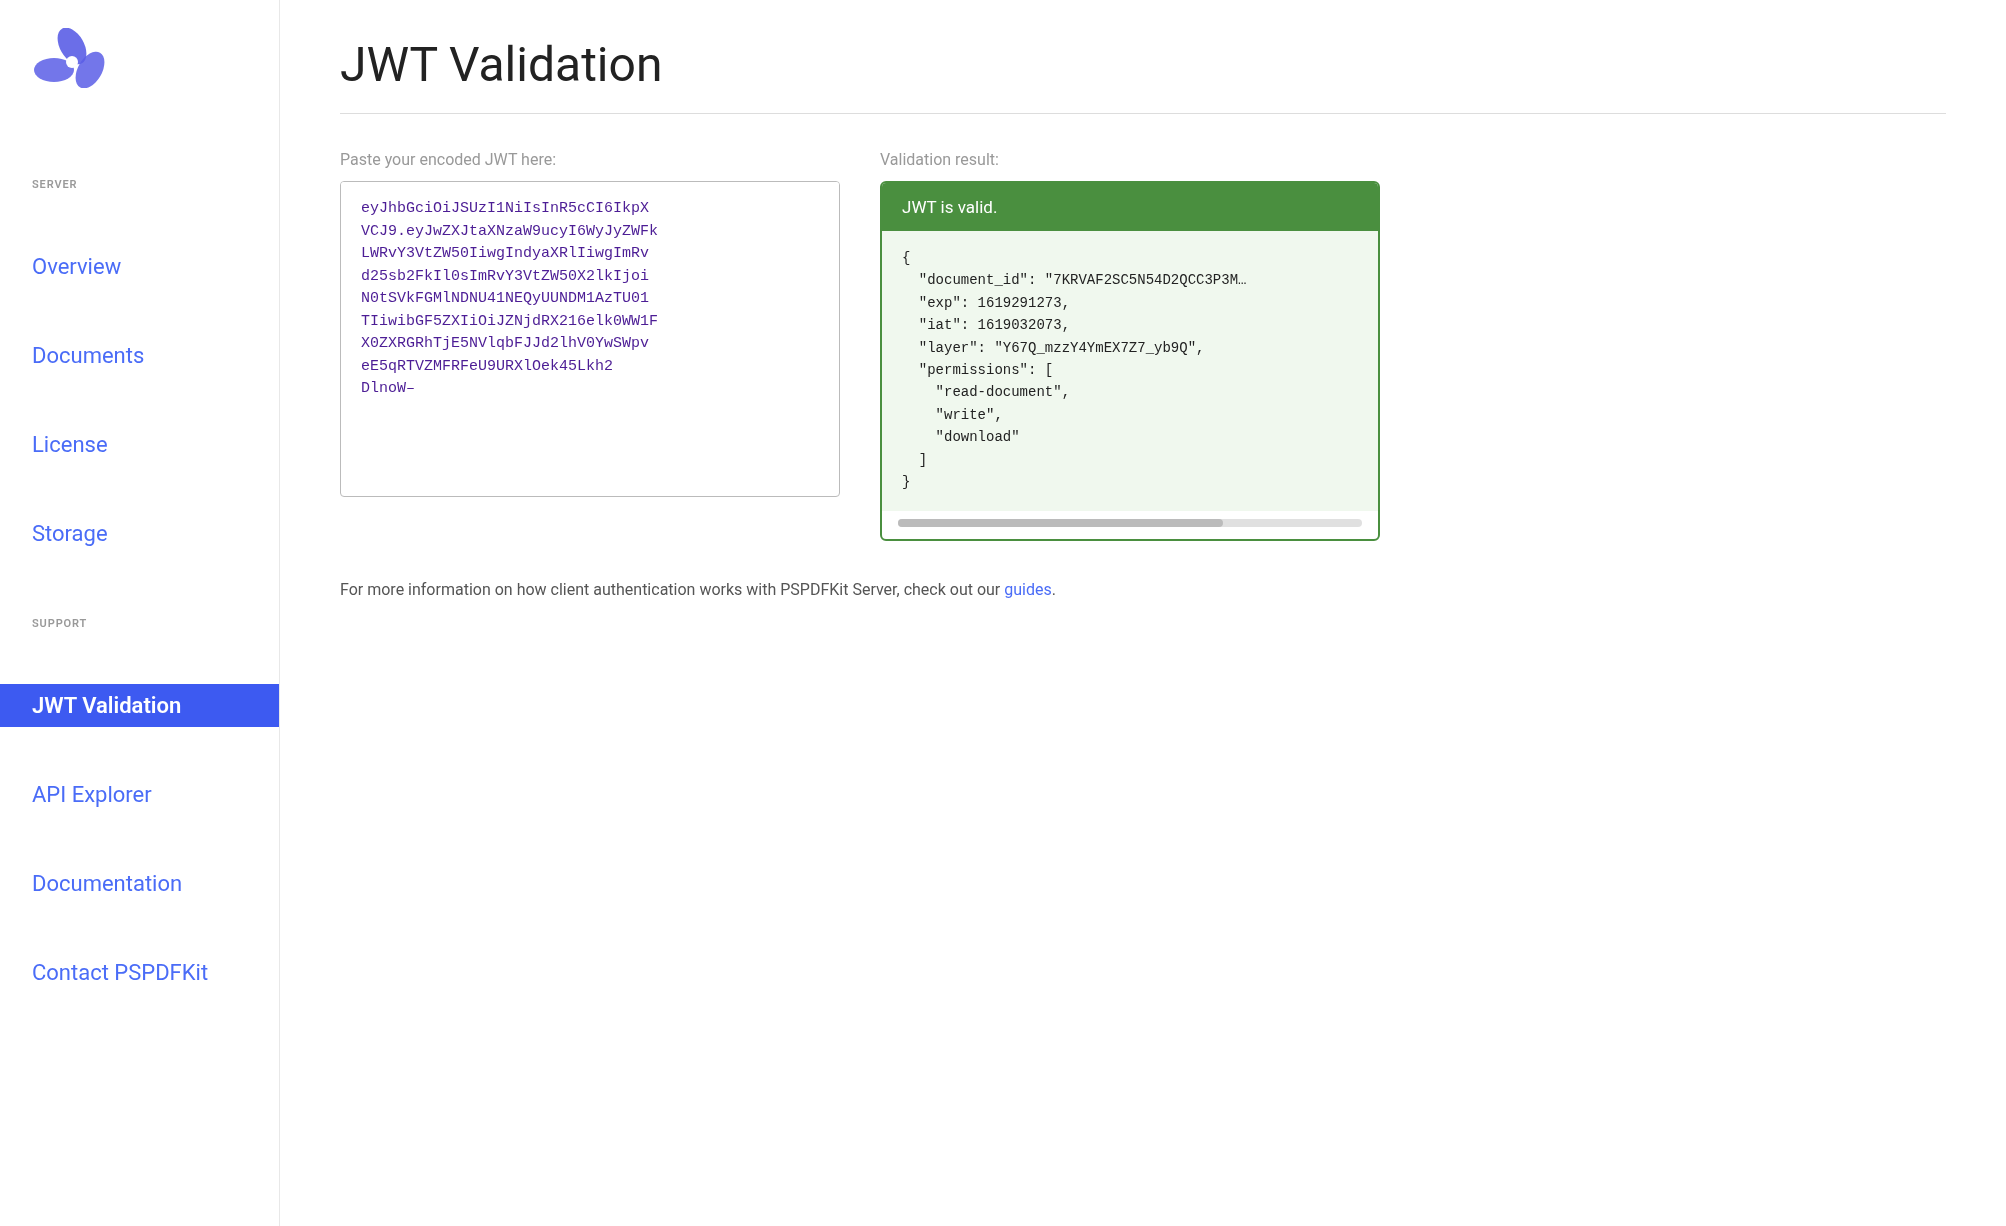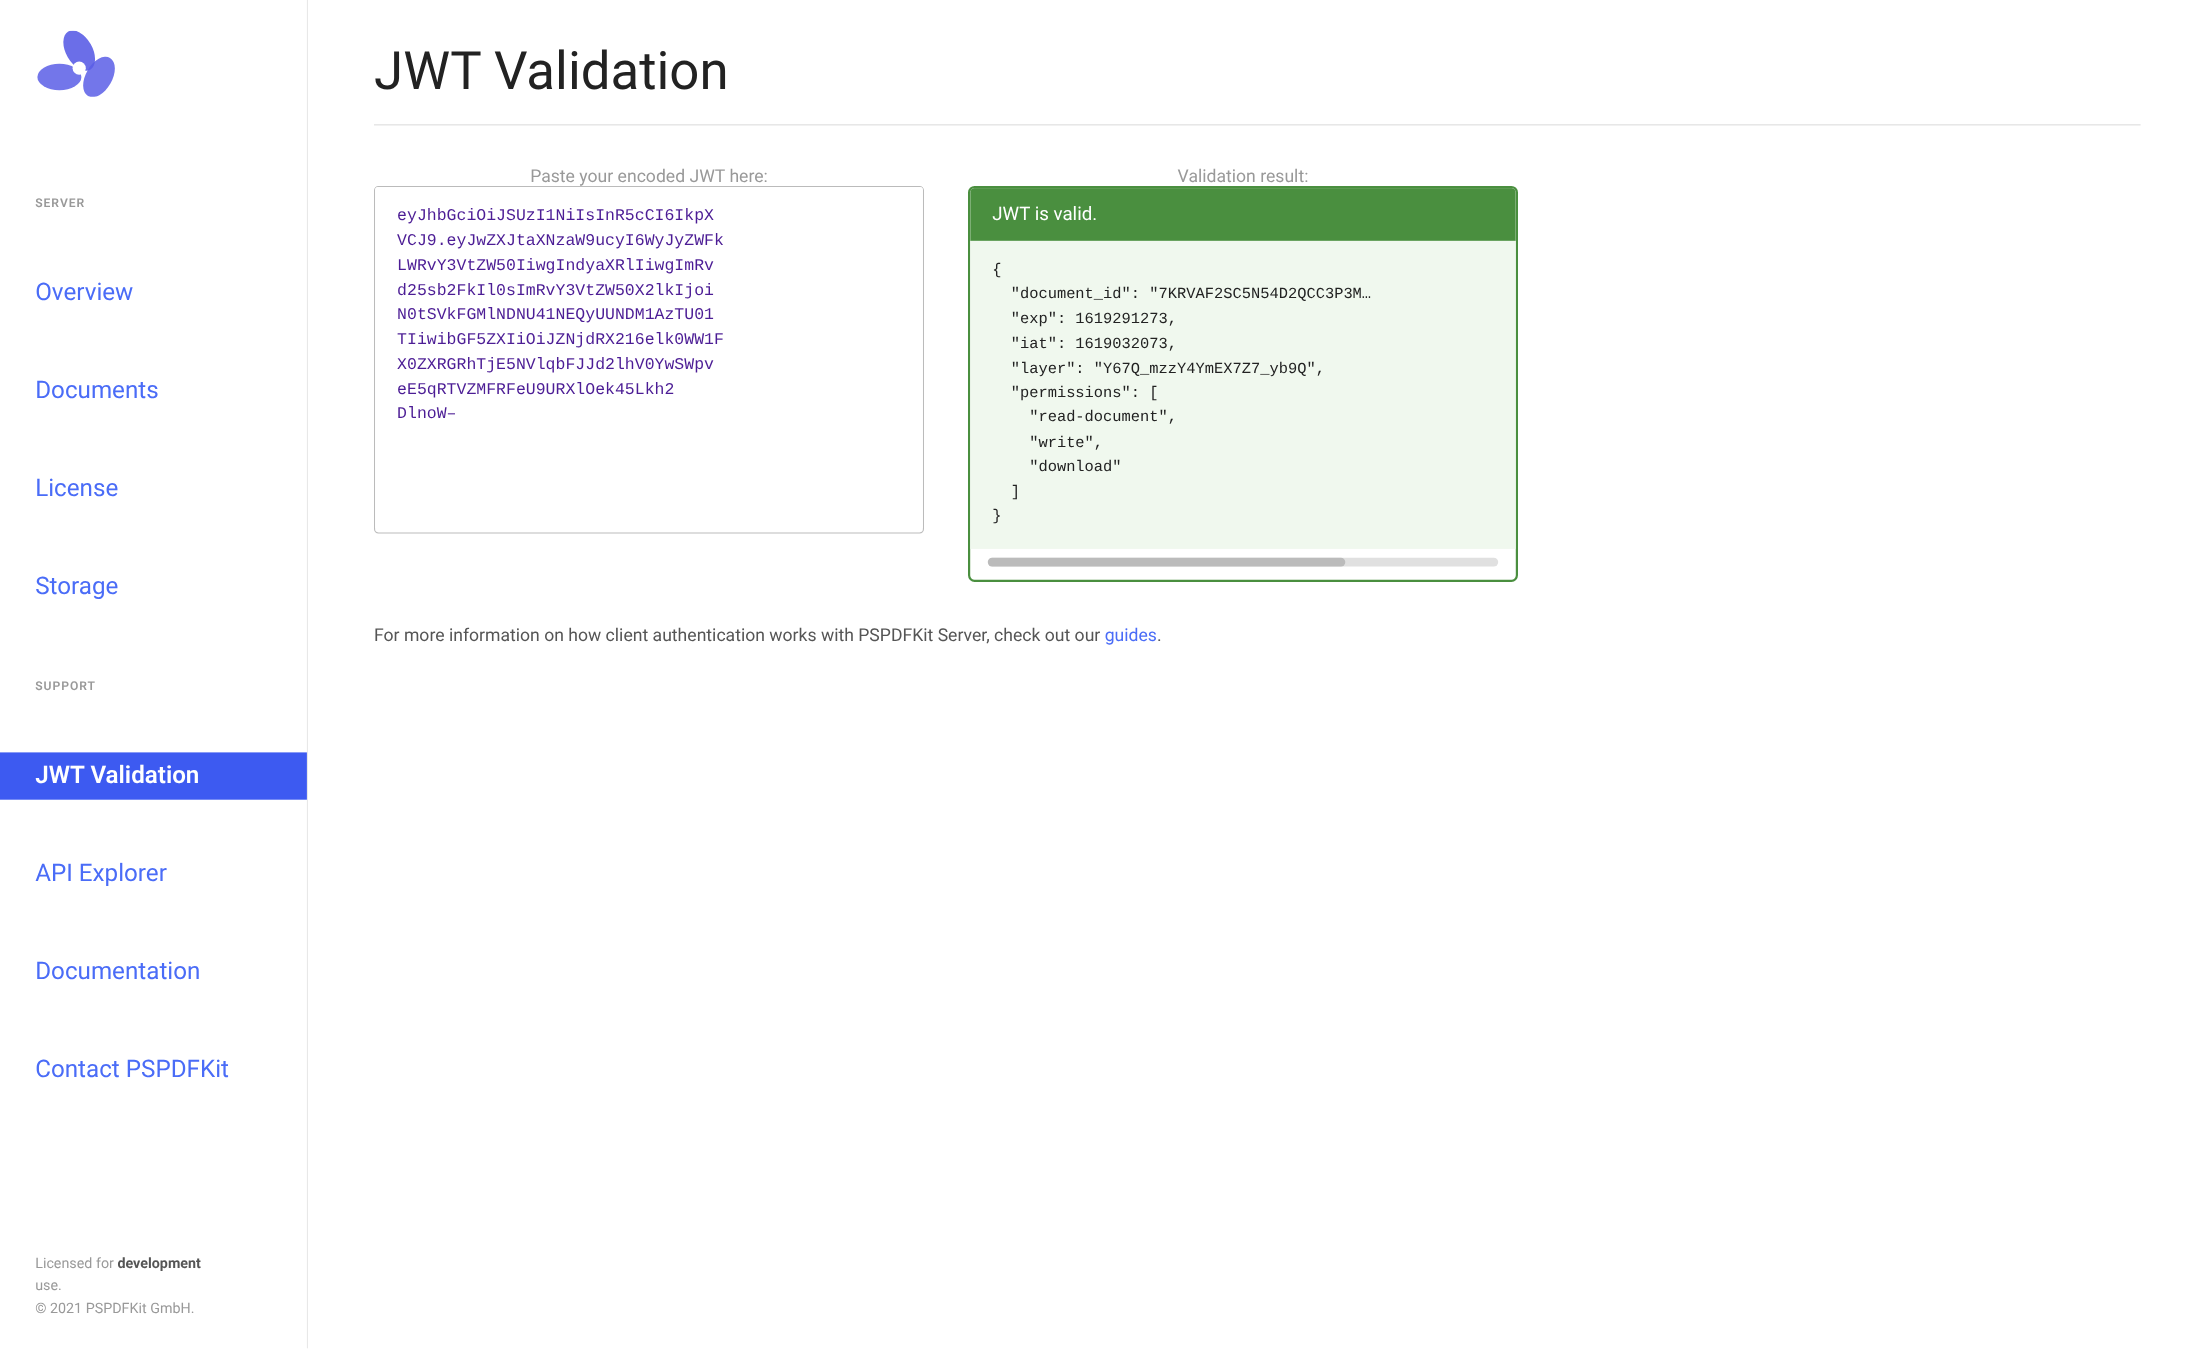--- a/index.html
+++ b/index.html
@@ -100,21 +100,21 @@
 
     
     .jwt-input-section {
       flex: 1;
       max-width: 500px;
     }
 
     .section-label {
       font-size: 16px;
       color: #999;
-      text-align: center;
+      margin-bottom: 12px;
     }
 
     .jwt-textarea-wrapper {
       border: 1px solid #bbb;
       border-radius: 4px;
       overflow: hidden;
       position: relative;
     }
 
     .jwt-textarea {
@@ -219,25 +219,20 @@
   <a class="sidebar-item">License</a>
   <a class="sidebar-item">Storage</a>
 
   <div class="sidebar-section-label sidebar-spacer">SUPPORT</div>
 
   <a class="sidebar-item active">JWT Validation</a>
   <a class="sidebar-item">API Explorer</a>
   <a class="sidebar-item">Documentation</a>
   <a class="sidebar-item">Contact PSPDFKit</a>
 
-  <div class="sidebar-footer">
-    <span>Licensed for </span><strong>development</strong>
-    <br><span>use.</span>
-    <br><span>© 2021 PSPDFKit GmbH.</span>
-  </div>
 </aside>
 
 <main id="main">
   <h1 id="page-title">JWT Validation</h1>
   <hr class="title-divider">
 
   <div class="content-layout">
 
     <div class="jwt-input-section">
       <div class="section-label">Paste your encoded JWT here:</div>

